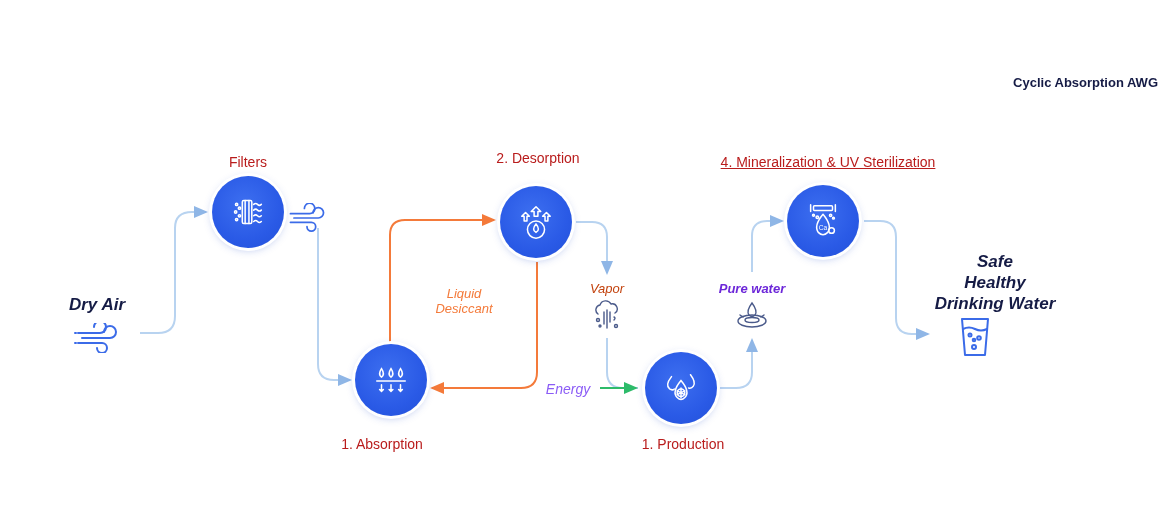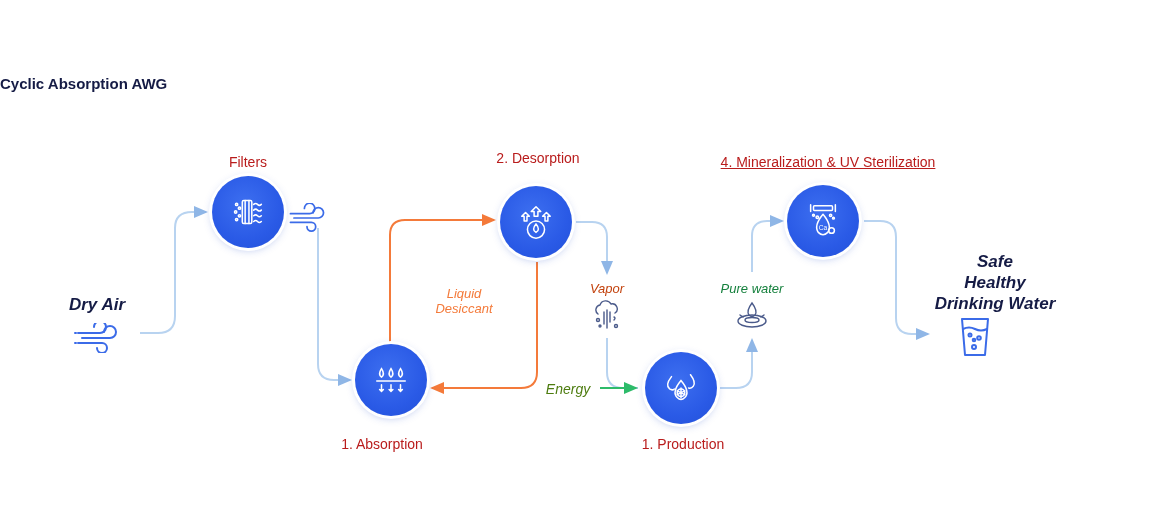--- a/index.html
+++ b/index.html
@@ -1,19 +1,19 @@
 <!DOCTYPE html>
 <html><head>
 <meta charset="utf-8">
 <style>
   html, body { margin: 0; padding: 0; background: #ffffff; }
   body { width: 1158px; height: 516px; position: relative; overflow: hidden;
          font-family: "Liberation Sans", "DejaVu Sans", sans-serif; }
   .abs { position: absolute; }
-  .title { left: 0; width: 1158px; top: 75px; text-align: left; font-size: 15px; font-weight: bold; color: #151b45; }
+  .title { left: 0; width: 1158px; top: 75px; text-align: right; font-size: 13px; font-weight: bold; color: #151b45; }
   .stage-label { font-size: 14px; color: #b91c1c; white-space: nowrap; transform: translateX(-50%); }
   .node { width: 72px; height: 72px; border-radius: 50%;
           background: radial-gradient(circle at 45% 40%, #3d6ff0 0%, #2a5ae6 60%, #2250d8 100%);
           box-shadow: 0 0 0 3px #ffffff, 0 2px 8px rgba(40,80,200,0.35);
           transform: translate(-50%, -50%); display: flex; align-items: center; justify-content: center; }
   .node svg { width: 38px; height: 38px; }
   .italic-lbl { font-style: italic; font-size: 13px; white-space: nowrap; transform: translateX(-50%); text-align: center; }
   .bold-lbl { font-style: italic; font-weight: bold; color: #151b45; font-size: 17px; text-align: center; line-height: 21px; transform: translateX(-50%); white-space: nowrap; }
   svg.flow { position: absolute; left: 0; top: 0; }
   .side-icon { transform: translate(-50%, -50%); }
@@ -126,34 +126,34 @@
   <svg width="30" height="32" viewBox="0 0 30 32" fill="none" stroke="#4a5a8a" stroke-width="1.4" stroke-linecap="round">
     <path d="M6,14 a5,5 0 0 1 2,-9 a6,6 0 0 1 11,-1 a5,5 0 0 1 4,9"></path>
     <path d="M12,12 L12,24 M15,10 L15,28 M18,12 L18,22"></path>
     <circle cx="6" cy="20" r="1.5"></circle>
       <circle cx="8" cy="26" r="1"></circle>
       <circle cx="24" cy="26" r="1.5"></circle>
     <path d="M22,17 q2,1 0,3"></path>
   </svg>
 </div>
 
-<div class="abs italic-lbl" style="left:568px; top:381px; color:#4d7c0f; font-size:14px;">Energy</div>
+<div class="abs italic-lbl" style="left:568px; top:381px; color:#8b5cf6; font-size:14px;">Energy</div>
 
 <div class="abs node" style="left:681px; top:388px;">
   <svg viewBox="0 0 40 40" fill="none" stroke="#ffffff" stroke-width="1.6" stroke-linecap="round" stroke-linejoin="round">
     <path d="M10,8 q-7,9 -2,13 q3,2 5,0"></path>
     <path d="M30,6 q6,8 3,12 q-2,3 -5,2"></path>
     <path d="M20,12 q-10,12 -4,18 q4,4 8,0 q6,-6 -4,-18 z"></path>
     <circle cx="20" cy="25" r="4"></circle>
     <path d="M20,20 L20,30 M16,23 L24,27 M16,27 L24,23"></path>
   </svg>
 </div>
 <div class="abs stage-label" style="left:683px; top:436px;">1. Production</div>
 
-<div class="abs italic-lbl" style="left:752px; top:281px; color:#15803d;">Pure water</div>
+<div class="abs italic-lbl" style="left:752px; top:281px; color:#6d28d9;font-weight:bold;">Pure water</div>
 <div class="abs side-icon" style="left:752px; top:318px;">
   <svg width="34" height="30" viewBox="0 0 34 30" fill="none" stroke="#4a5a8a" stroke-width="1.4" stroke-linecap="round">
     <path d="M17,2 q-6,8 -3,12 q3,3 6,0 q3,-4 -3,-12 z"></path>
     <ellipse cx="17" cy="20" rx="14" ry="6"></ellipse>
     <ellipse cx="17" cy="19" rx="7" ry="2.5"></ellipse>
     <path d="M5,14 l3,2 M29,14 l-3,2"></path>
   </svg>
 </div>
 
 <div class="abs stage-label" style="left:828px; top:154px;text-decoration:underline;">4. Mineralization &amp; UV Sterilization</div>

